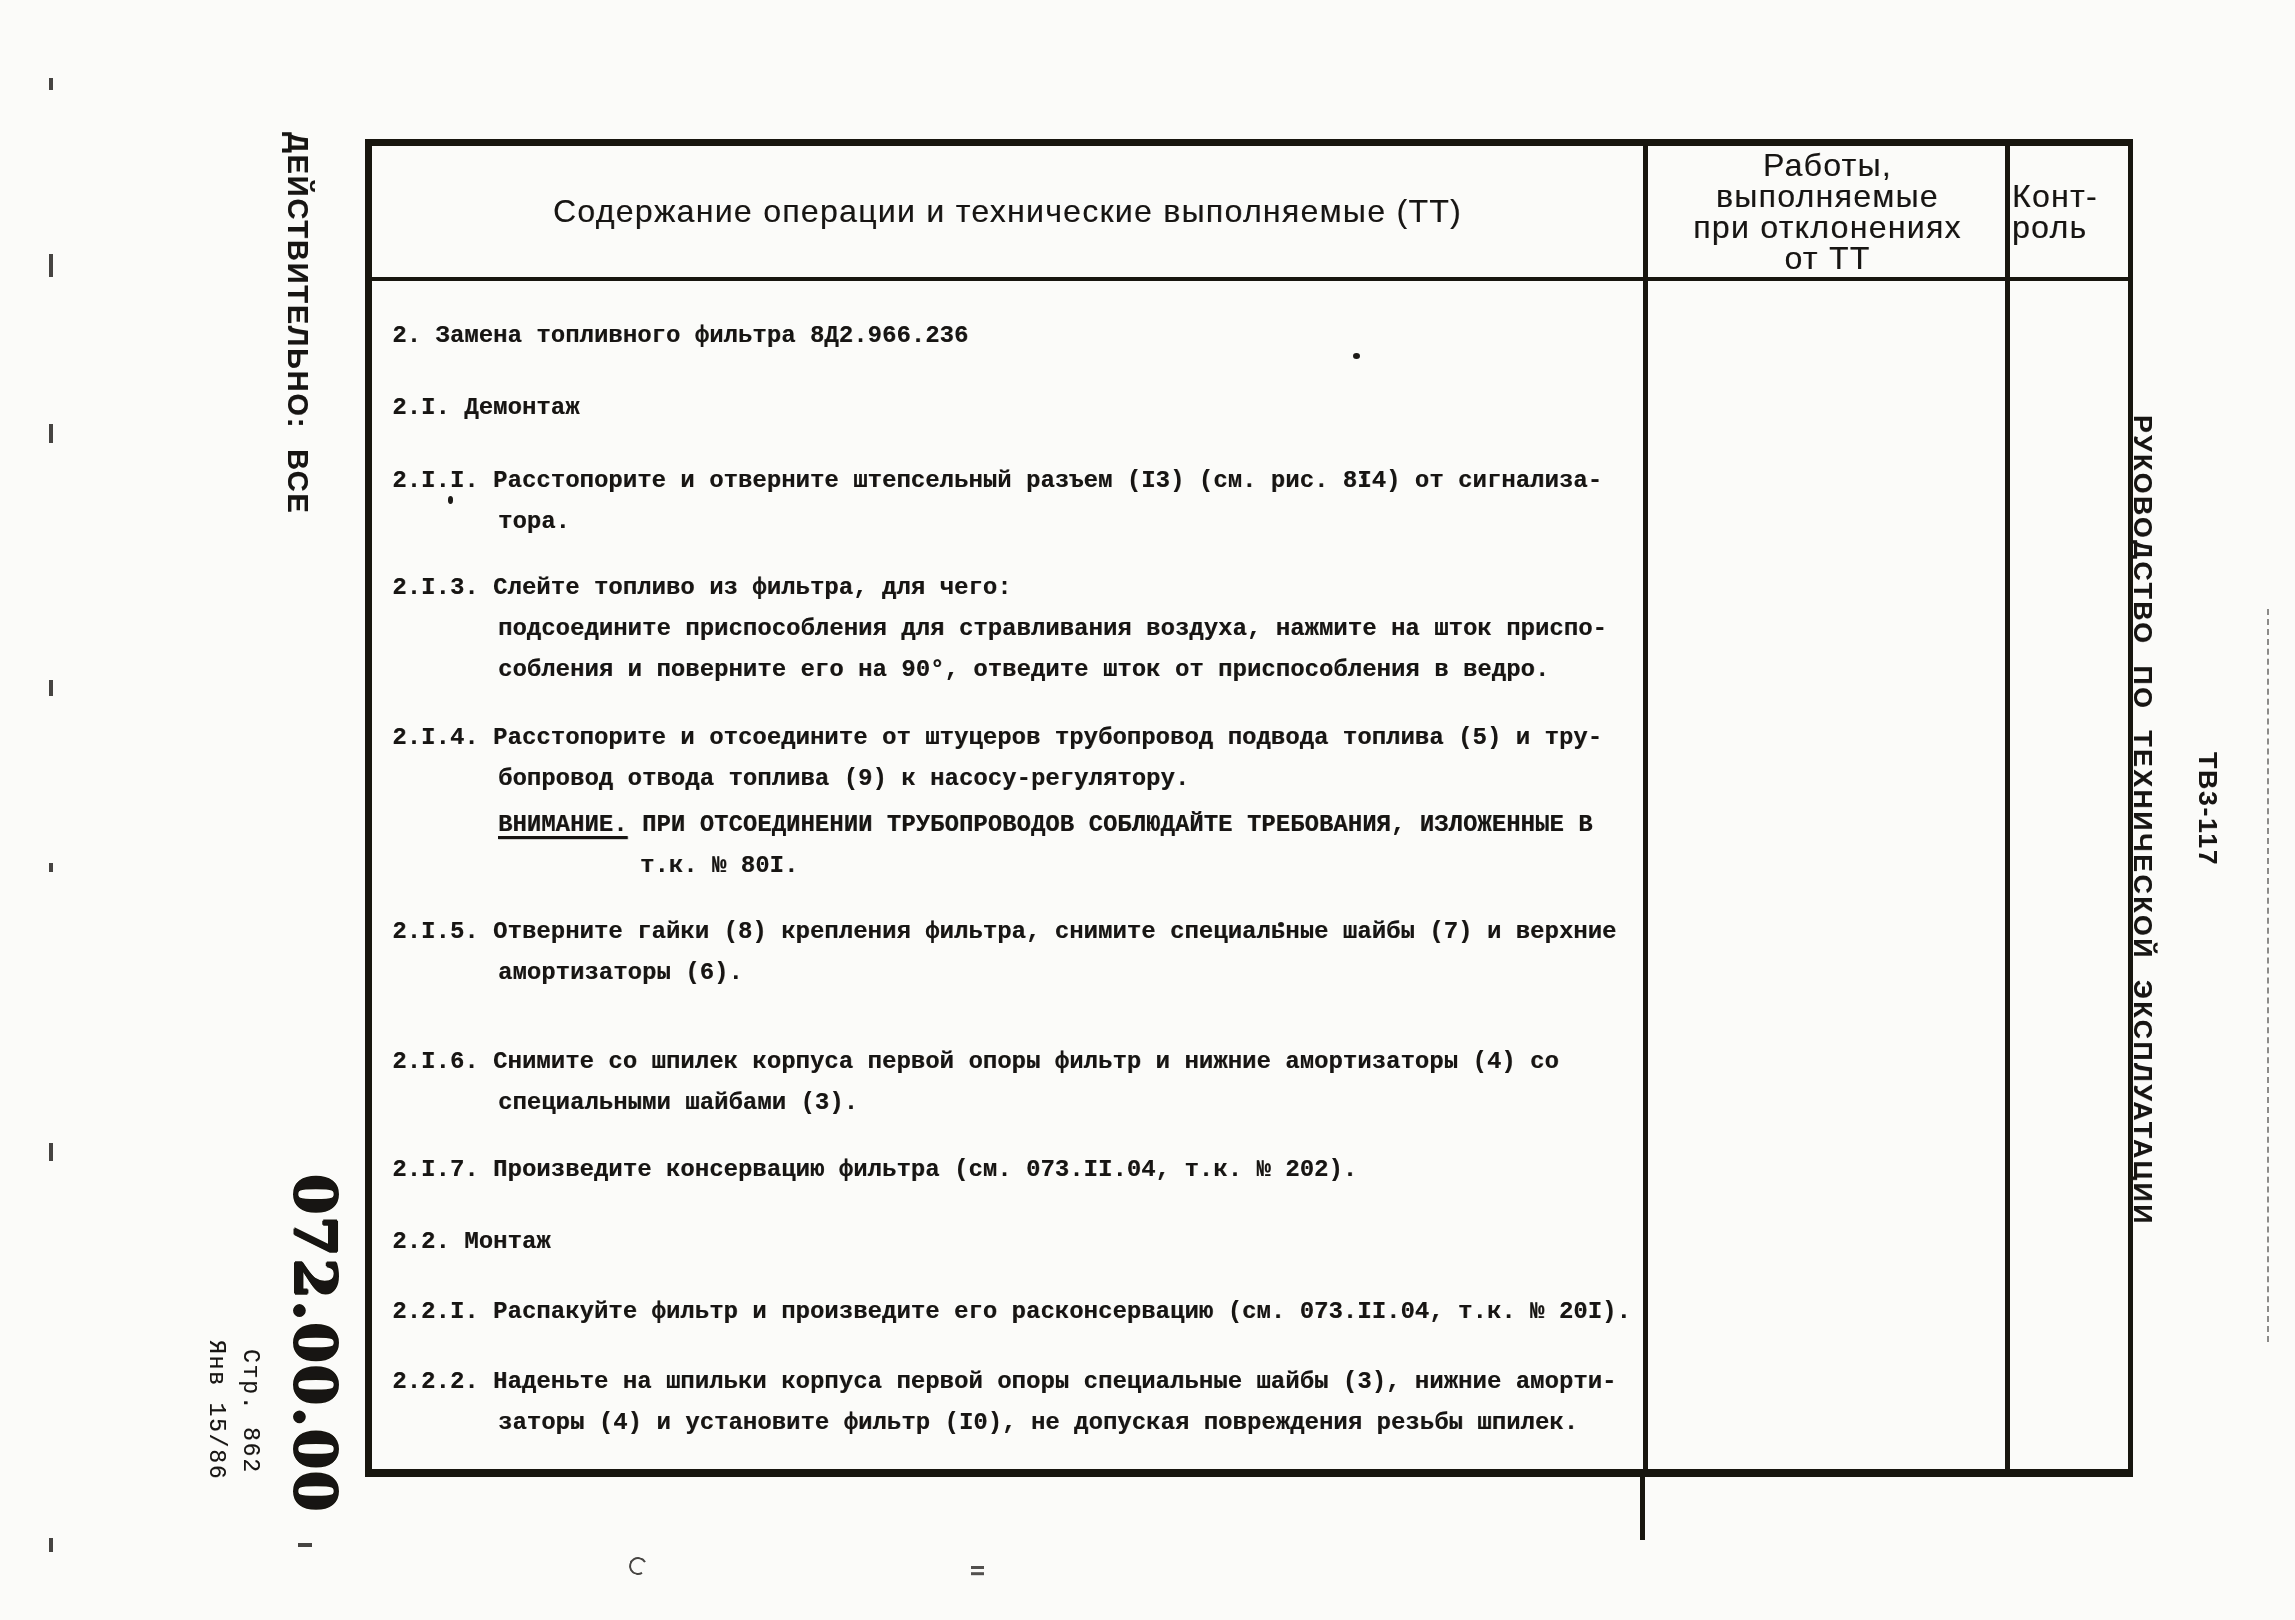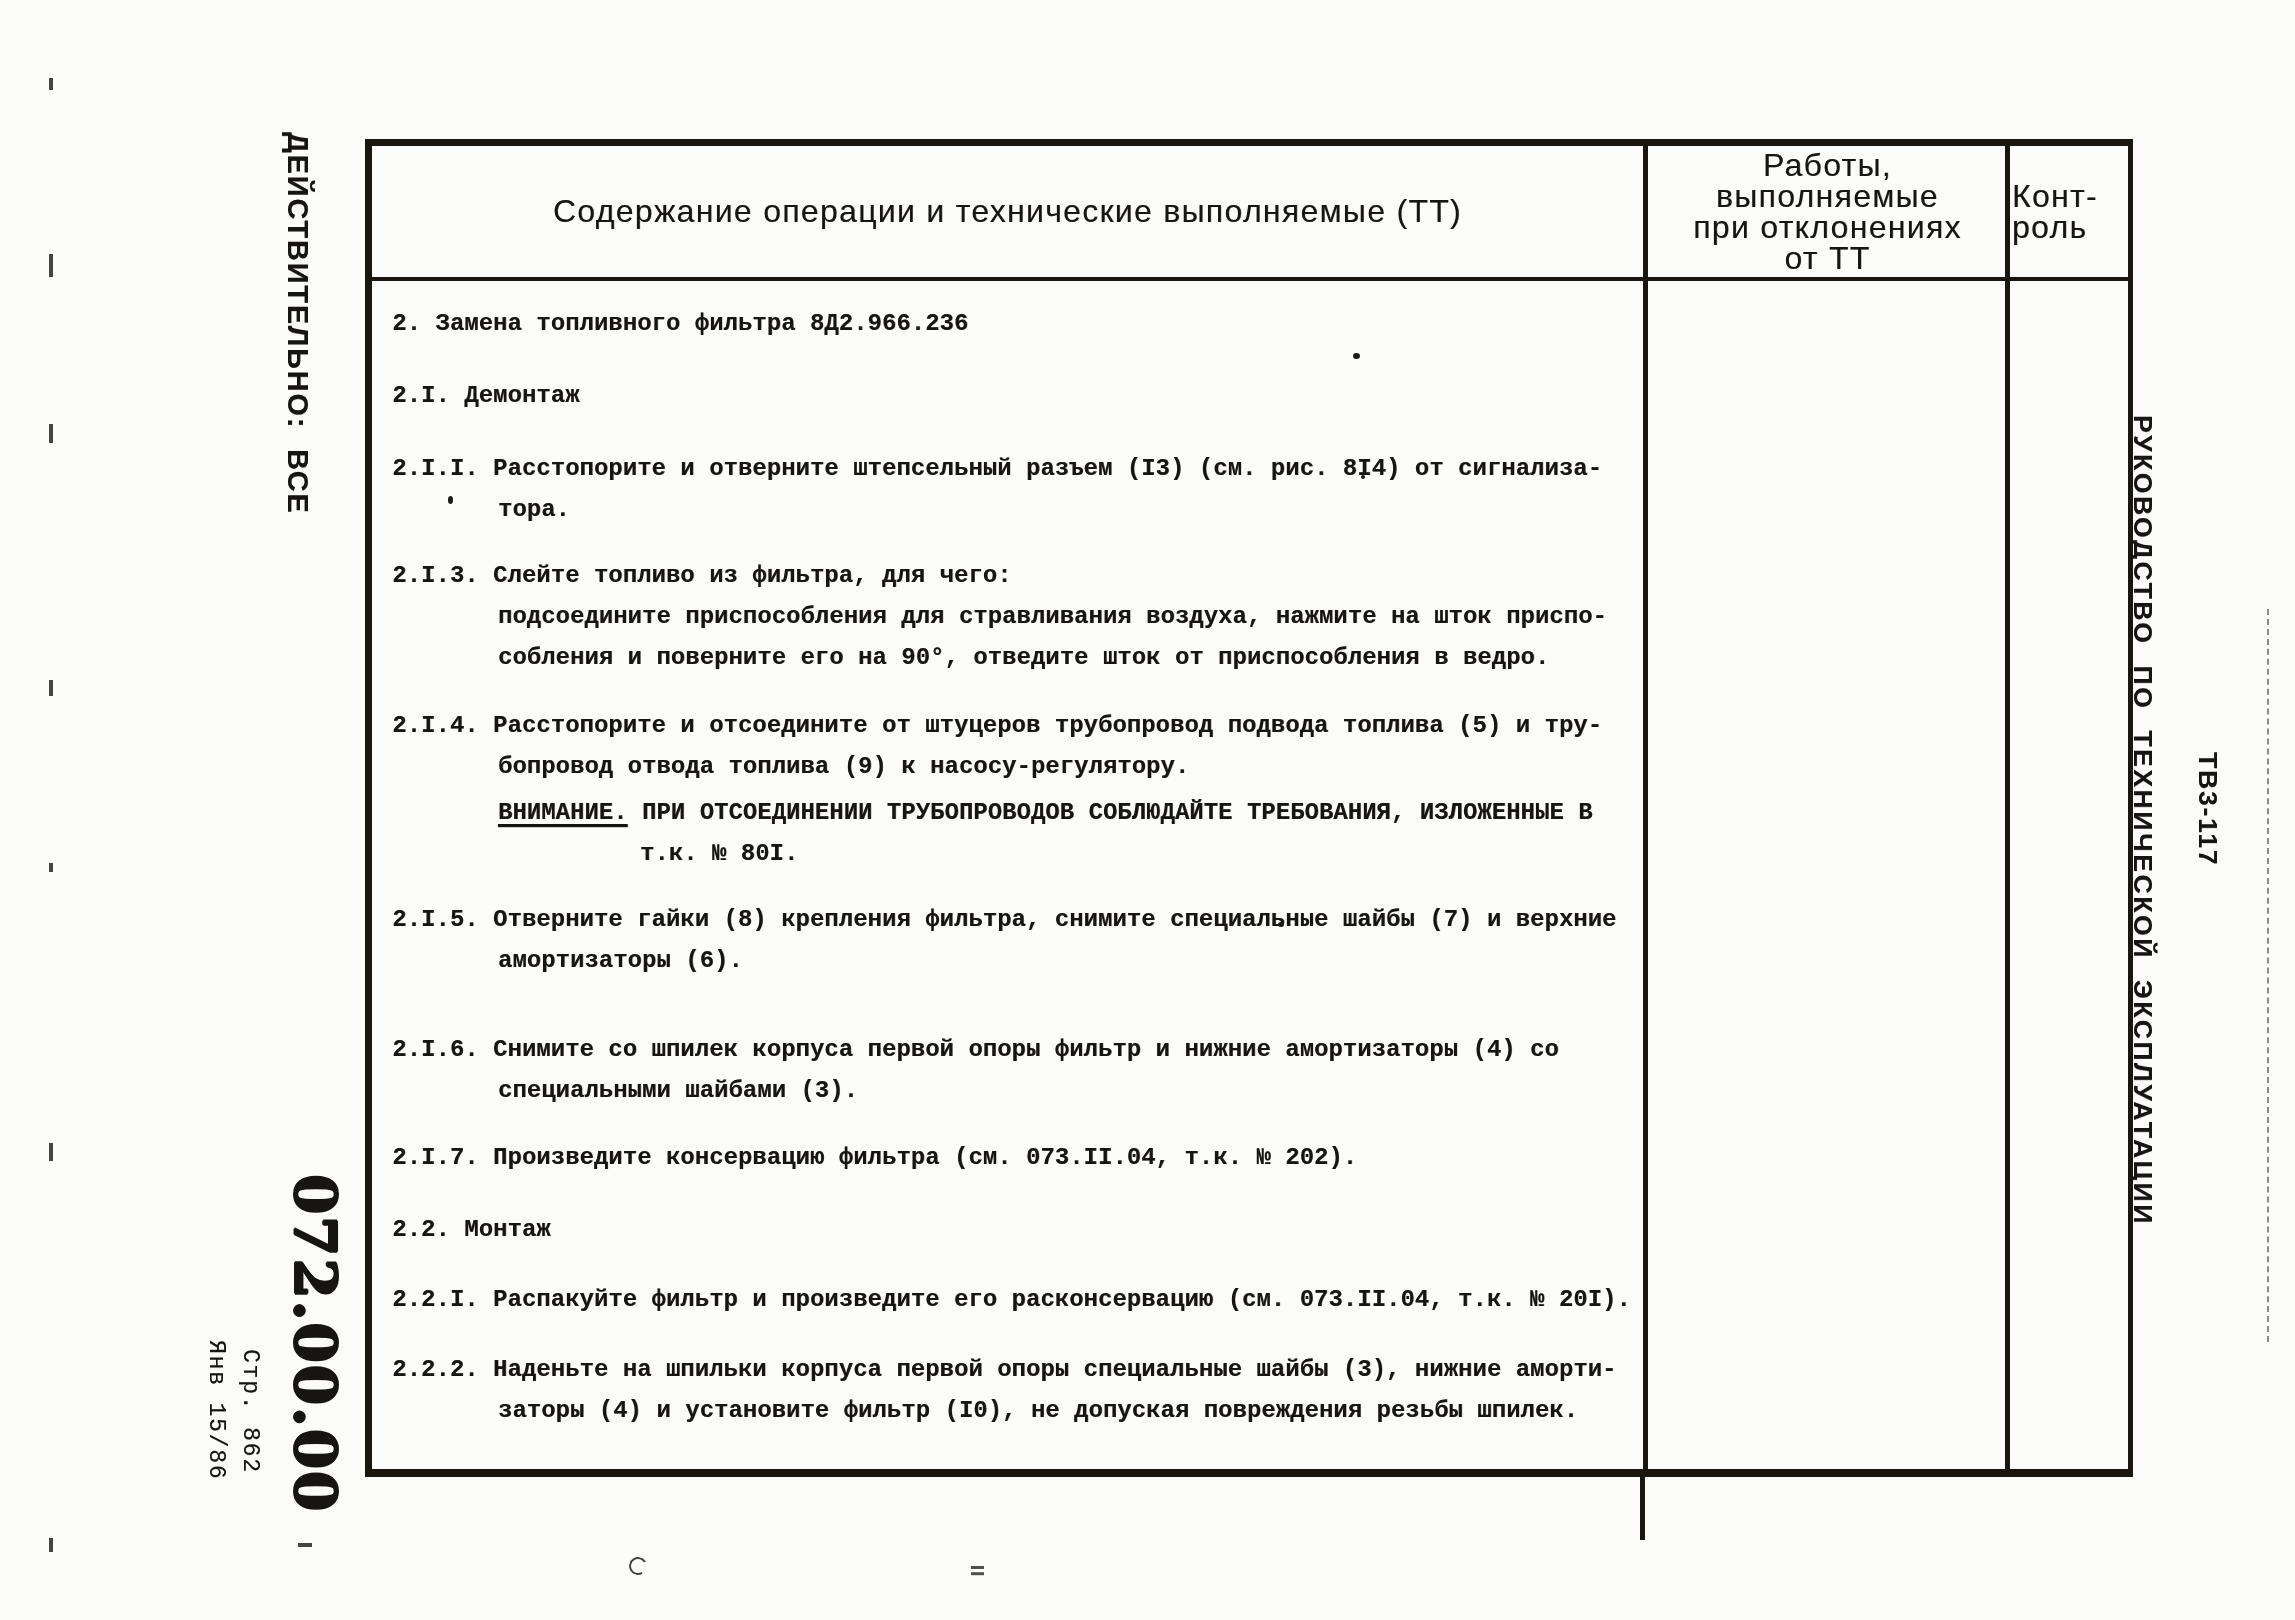--- a/index.html
+++ b/index.html
@@ -23,21 +23,21 @@
   .hcell{
     position:absolute;top:0;height:131px;display:flex;align-items:center;justify-content:center;
     font-family:"Liberation Sans", sans-serif;font-size:32px;line-height:31px;
     letter-spacing:1.3px;text-align:center;white-space:pre-line;
     text-shadow:0.4px 0.4px 0 rgba(23,21,19,0.45);
   }
   .hcell.c1{left:0;width:1271px;}
   .hcell.c2{left:1277px;width:357px;}
   .hcell.c3{left:1639px;width:133px;justify-content:flex-start;text-align:left;padding-left:1px;box-sizing:border-box;}
   
-  .opsbody{position:absolute;left:0;top:135px;width:1271px;overflow:hidden;height:1190px;}
+  .opsbody{position:absolute;left:0;top:147px;width:1271px;overflow:hidden;height:1190px;}
   .op{margin:0;}
   .op-line{
     white-space:pre;font-size:24px;line-height:41px;font-weight:700;
     text-shadow:0.4px 0.4px 0 rgba(23,21,19,0.5);
   }
   .i0{padding-left:20.3px;}
   .i1{padding-left:126px;}
   .i2{padding-left:268px;}
   .warn-label{text-decoration:underline;text-decoration-thickness:2.6px;text-underline-offset:5.3px;}
   

